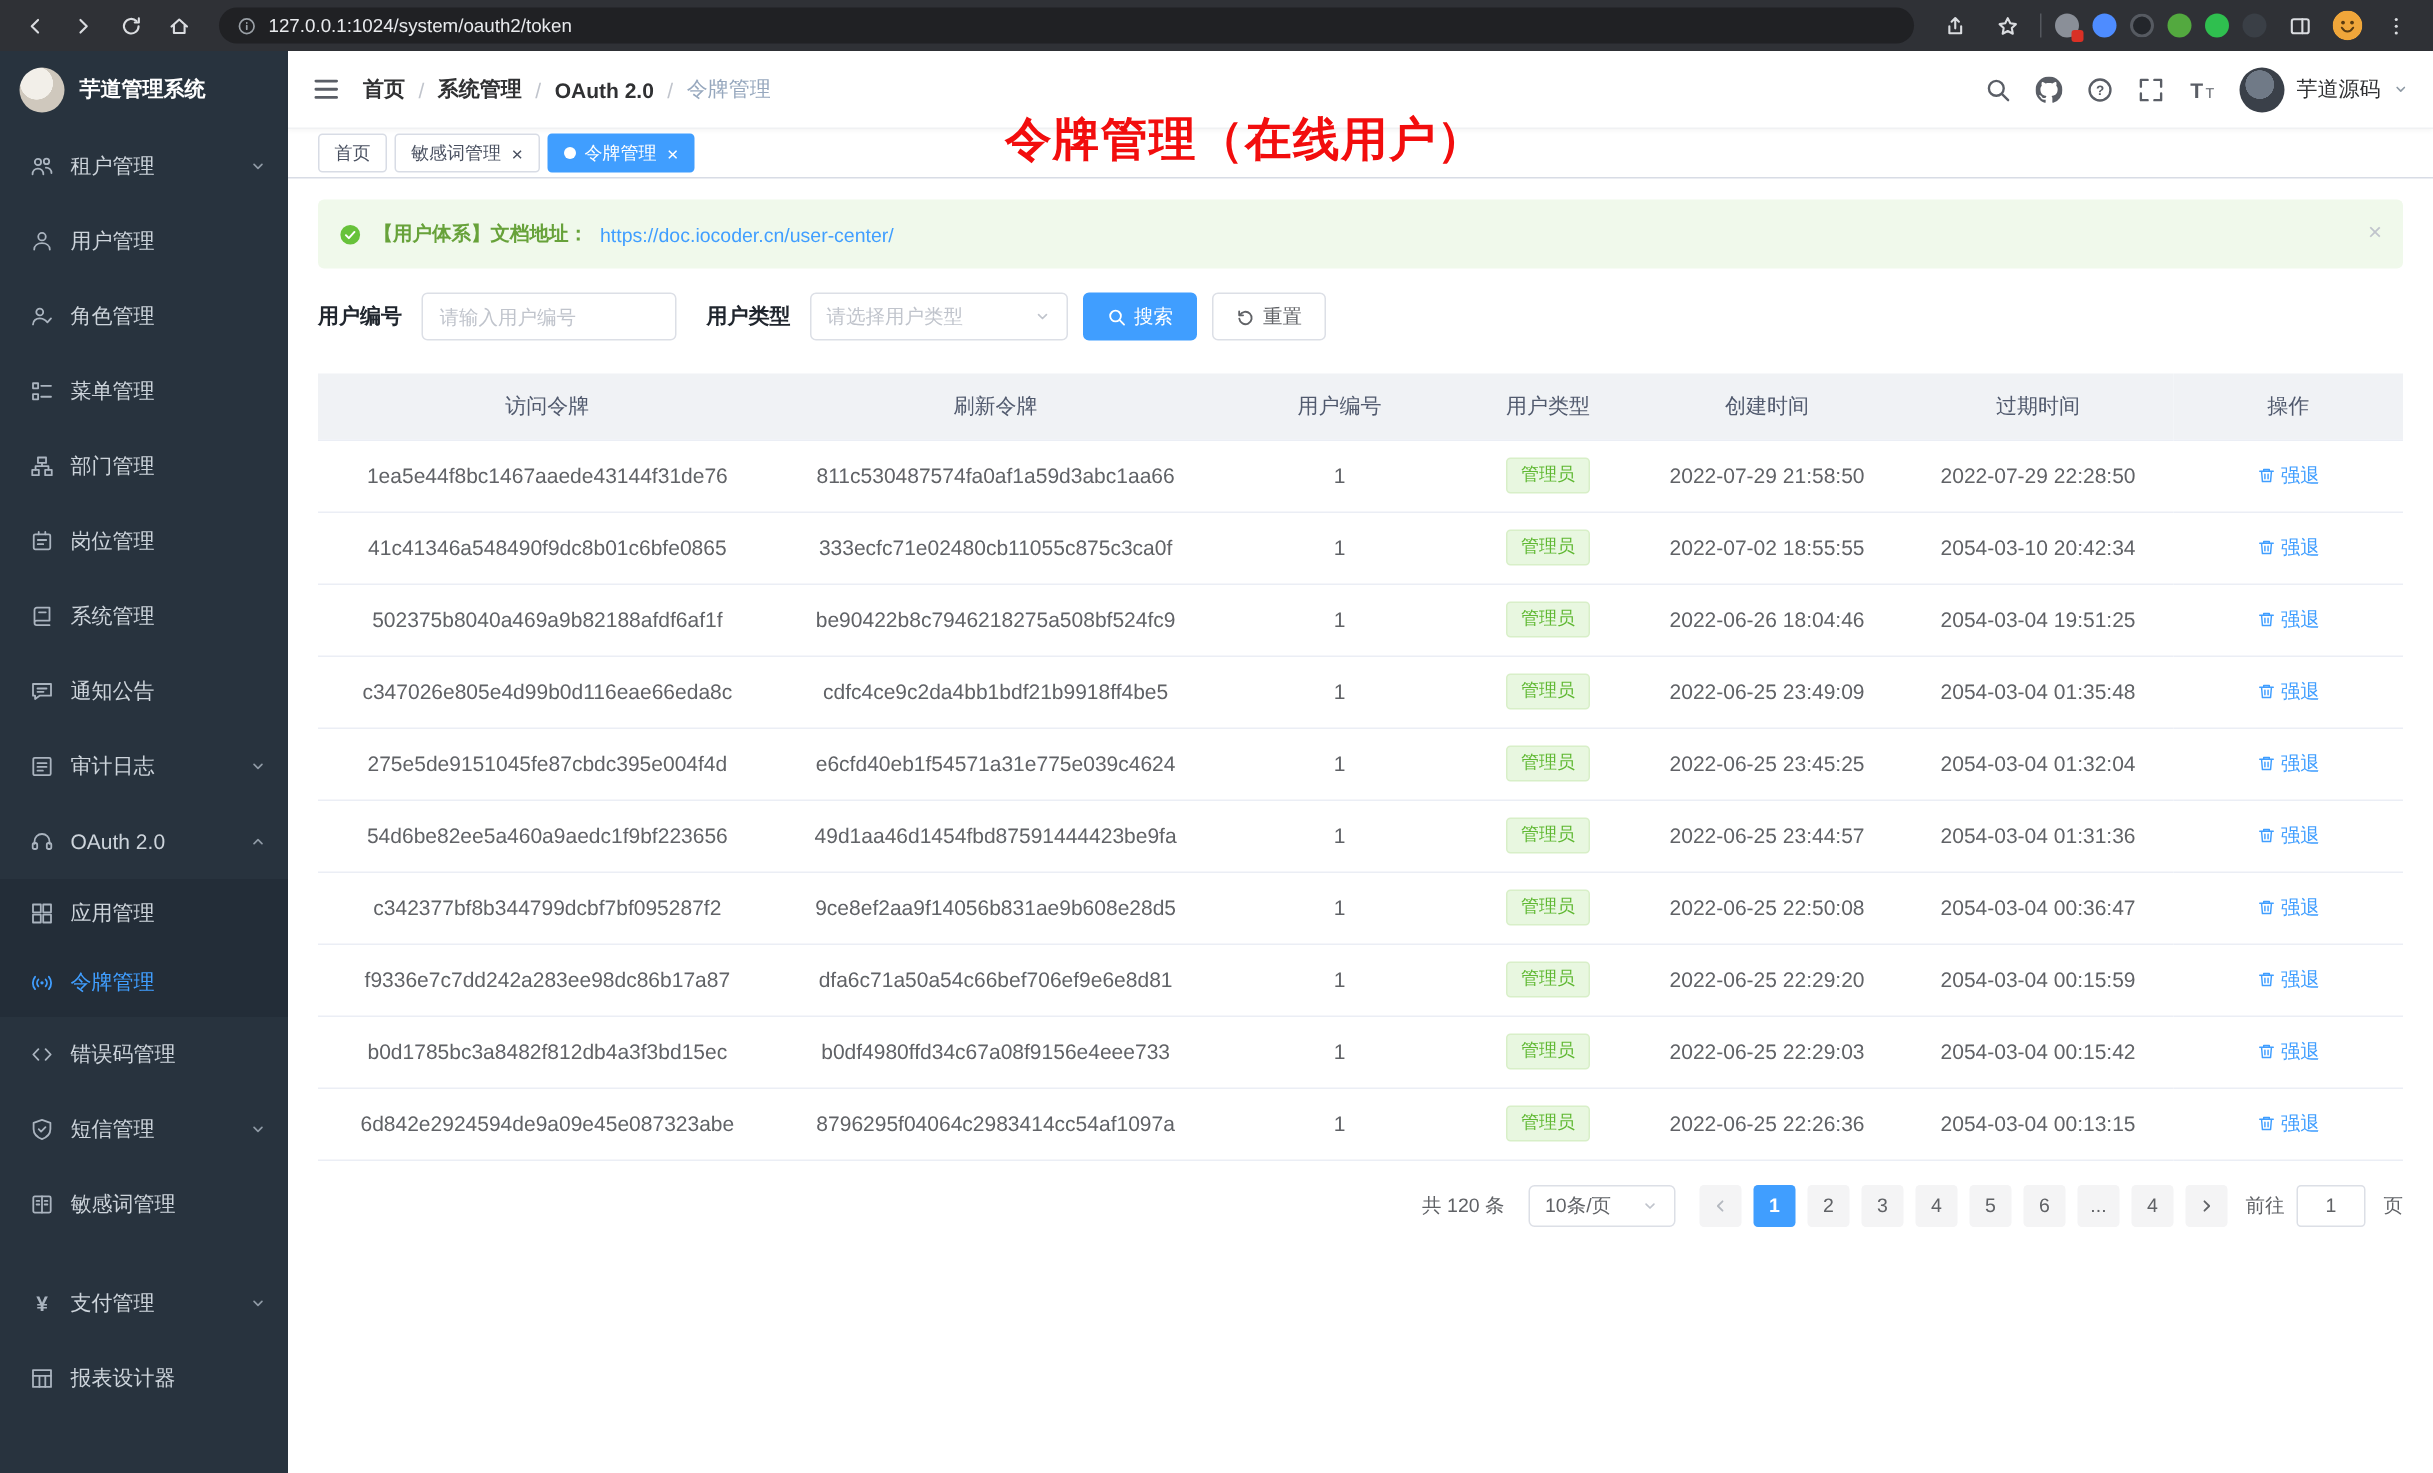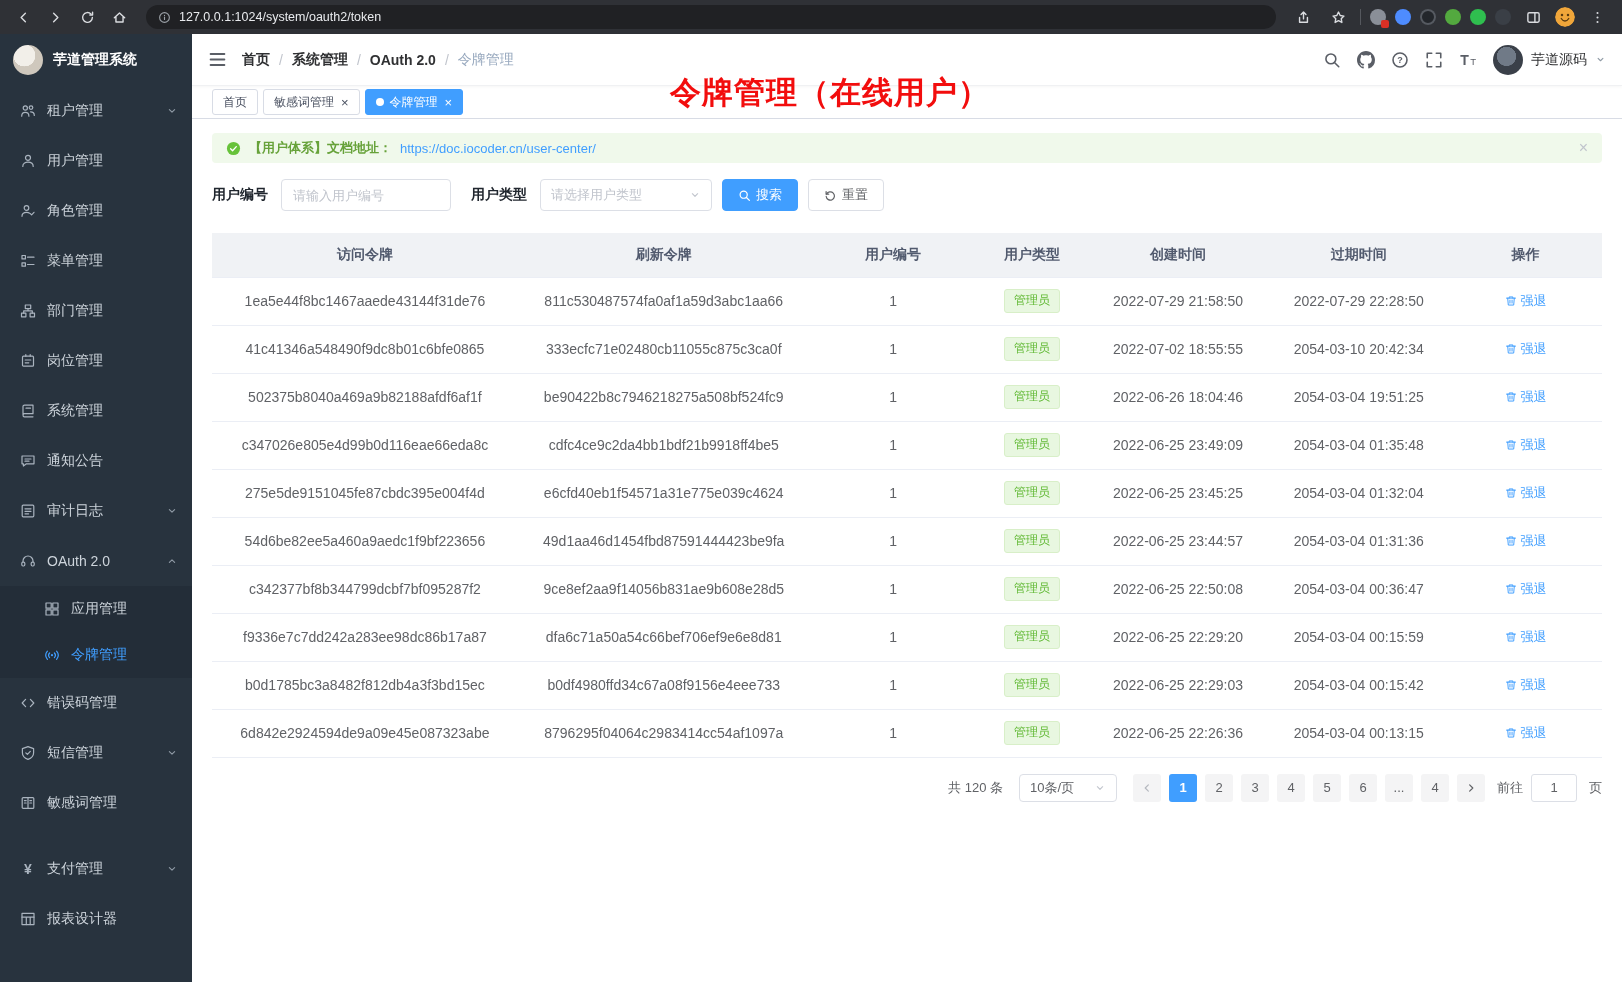--- a/index.html
+++ b/index.html
@@ -31,21 +31,21 @@
   .logo{height:52px;display:flex;align-items:center;gap:10px;padding:0 13px;cursor:pointer;flex:0 0 auto}
   .logo-img{width:30px;height:30px;border-radius:50%;background:radial-gradient(circle at 38% 35%,#f2efe9 0 40%,#cfc8bd 41% 100%);flex:0 0 auto}
   .logo-title{color:#fff;font-size:14px;font-weight:bold;white-space:nowrap}
   .menu{flex:1;overflow:hidden}
   .menu-item{height:50px;display:flex;align-items:center;gap:11px;padding:0 14px 0 20px;font-size:14px;color:#cdd4db;cursor:pointer;white-space:nowrap}
   .menu-item .icn{color:#aab4bf;display:flex;flex:0 0 auto}
   .icn svg{width:16px;height:16px;stroke:currentColor;fill:none;stroke-width:1.2;stroke-linecap:round;stroke-linejoin:round}
   .menu-item .chev{margin-left:auto;color:#8f9aa5;display:flex}
   .chev svg{width:12px;height:12px;stroke:currentColor;fill:none;stroke-width:1.5;stroke-linecap:round;stroke-linejoin:round}
   .submenu{background:#232d38}
-  .menu-item.sub-item{height:46px;padding-left:44px}
+  .menu-item.sub-item{height:46px;padding-left:20px}
   .menu-item.active,.menu-item.active .icn{color:#409eff}
   .gap-before{margin-top:16px}
 
   
   .main{flex:1;display:flex;flex-direction:column;position:relative;min-width:0;background:#fff}
   .topbar{height:52px;display:flex;align-items:center;padding:0 16px;gap:15px;flex:0 0 auto;border-bottom:1px solid #f0f1f3;box-shadow:0 1px 3px rgba(0,0,0,.04)}
   .hamburger{color:#5a5e66;cursor:pointer;display:flex}
   .hamburger svg{width:19px;height:19px;stroke:currentColor;fill:none;stroke-width:1.6;stroke-linecap:round}
   .breadcrumb{display:flex;align-items:center;gap:9px;font-size:14px}
   .crumb{color:#303133;font-weight:600;cursor:pointer}
@@ -63,41 +63,41 @@
   .annotation{position:absolute;left:478px;top:38px;font-size:31px;font-weight:700;color:#f20d0d;letter-spacing:1px;z-index:6;pointer-events:none;white-space:nowrap}
 
   .tabbar{height:33px;display:flex;align-items:center;gap:5px;padding:0 20px;border-bottom:1px solid #d8dce5;flex:0 0 auto}
   .tab{height:26px;display:flex;align-items:center;gap:6px;padding:0 10px;border:1px solid #d8dce5;border-radius:3px;font-size:12px;color:#495060;background:#fff;cursor:pointer;white-space:nowrap}
   .tab.active{background:#409eff;border-color:#409eff;color:#fff}
   .tab .dot{width:8px;height:8px;border-radius:50%;background:#fff}
   .tab .tclose{font-size:13px;line-height:1;margin-left:1px;cursor:pointer}
 
   .content{flex:1;padding:14px 20px 0;overflow:hidden}
 
-  .alert{height:30px;background:#f0f9eb;border-radius:4px;display:flex;align-items:center;gap:8px;padding:0 14px;font-size:13px}
+  .alert{height:46px;background:#f0f9eb;border-radius:4px;display:flex;align-items:center;gap:8px;padding:0 14px;font-size:13px}
   .alert-check{display:flex}
   .alert-check svg{width:15px;height:15px}
   .alert-text{color:#67a23a;font-weight:600}
   .alert-link{color:#409eff;text-decoration:none;cursor:pointer}
   .alert-close{margin-left:auto;color:#c0c4cc;font-size:16px;cursor:pointer;line-height:1}
 
   .filter{display:flex;align-items:center;margin-top:16px}
   .f-label{font-weight:700;color:#20262e;margin-right:13px;white-space:nowrap}
   .f-input{width:170px;height:32px;border:1px solid #dcdfe6;border-radius:4px;padding:0 11px;font-size:13px;color:#606266;outline:none}
   .f-input::placeholder{color:#c0c4cc}
   .sel{width:172px;height:32px;border:1px solid #dcdfe6;border-radius:4px;background:#fff;display:flex;align-items:center;justify-content:space-between;padding:0 10px;font-size:13px;color:#c0c4cc;cursor:pointer}
   .caret{display:flex;color:#c0c4cc}
   .caret svg{width:12px;height:12px;stroke:currentColor;fill:none;stroke-width:1.5;stroke-linecap:round;stroke-linejoin:round}
   .g{margin-left:20px}
   .btn{height:32px;padding:0 15px;border-radius:4px;border:1px solid #dcdfe6;background:#fff;color:#606266;font-size:13px;display:inline-flex;align-items:center;gap:5px;cursor:pointer;margin-left:10px}
   .btn svg{width:13px;height:13px;stroke:currentColor;fill:none;stroke-width:1.5;stroke-linecap:round;stroke-linejoin:round}
   .btn.primary{background:#409eff;border-color:#409eff;color:#fff}
 
   .table{width:100%;border-collapse:collapse;margin-top:22px;table-layout:fixed;font-size:14px;color:#606266}
-  .table th{background:#f0f2f5;height:44px;font-weight:700;color:#515a6e;text-align:center;border-bottom:1px solid #ebeef5;white-space:nowrap}
+  .table th{background:#f0f2f5;height:44px;font-weight:400;color:#515a6e;text-align:center;border-bottom:1px solid #ebeef5;white-space:nowrap}
   .table td{height:48px;text-align:center;border-bottom:1px solid #ebeef5;white-space:nowrap;overflow:hidden}
   .badge{display:inline-block;padding:3px 9px;font-size:12px;border-radius:3px;background:#e8f7e0;color:#5fb832;border:1px solid #d8efc8;line-height:1.3}
   .link-btn{background:none;border:none;color:#409eff;font-size:13px;display:inline-flex;align-items:center;gap:4px;cursor:pointer}
   .link-btn svg{width:12px;height:12px;stroke:currentColor;fill:none;stroke-width:1.3;stroke-linecap:round;stroke-linejoin:round}
 
   .pagination{display:flex;align-items:center;justify-content:flex-end;gap:8px;margin-top:16px;font-size:13px;color:#606266}
   .pg-total{margin-right:8px;white-space:nowrap}
   .pg-sel{width:98px;height:28px;color:#606266;margin-right:8px}
   .pg-pages{display:flex;gap:8px}
   .pg-btn{min-width:28px;height:28px;border:none;border-radius:3px;background:#f4f4f5;display:inline-flex;align-items:center;justify-content:center;cursor:pointer;color:#606266;font-size:13px;padding:0 5px}

